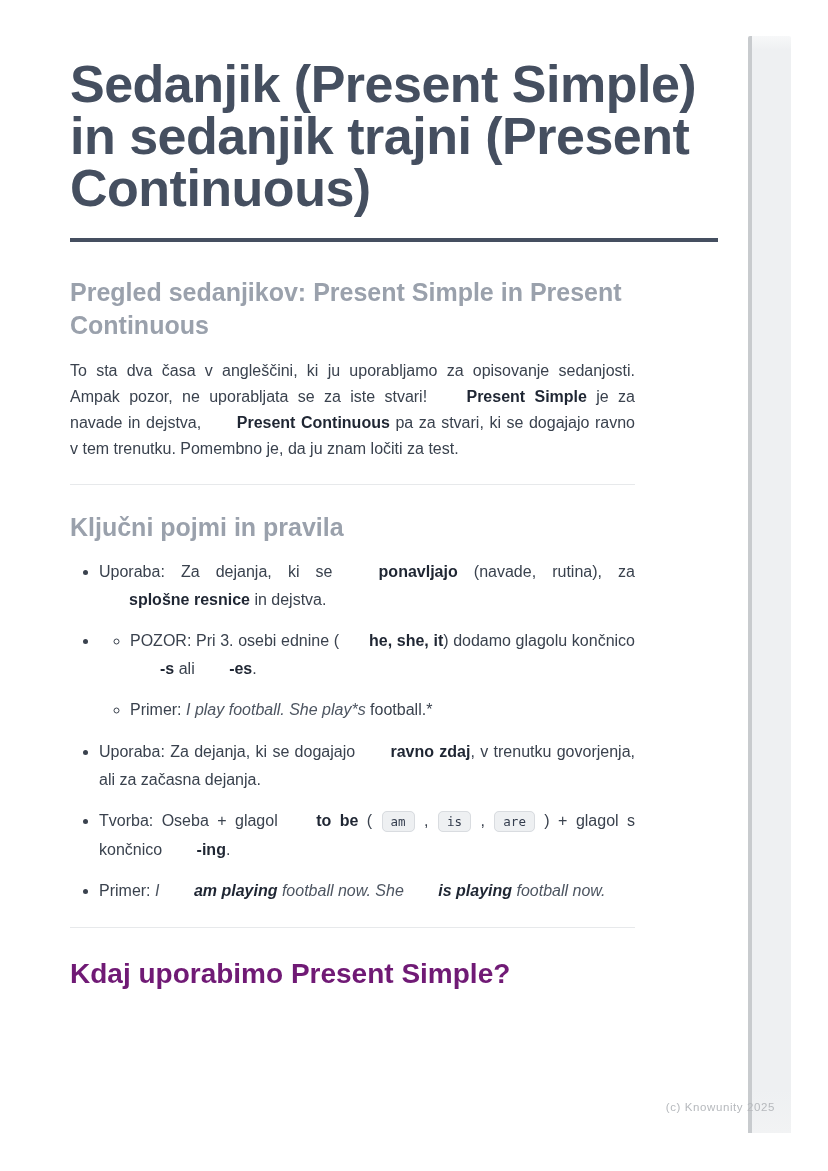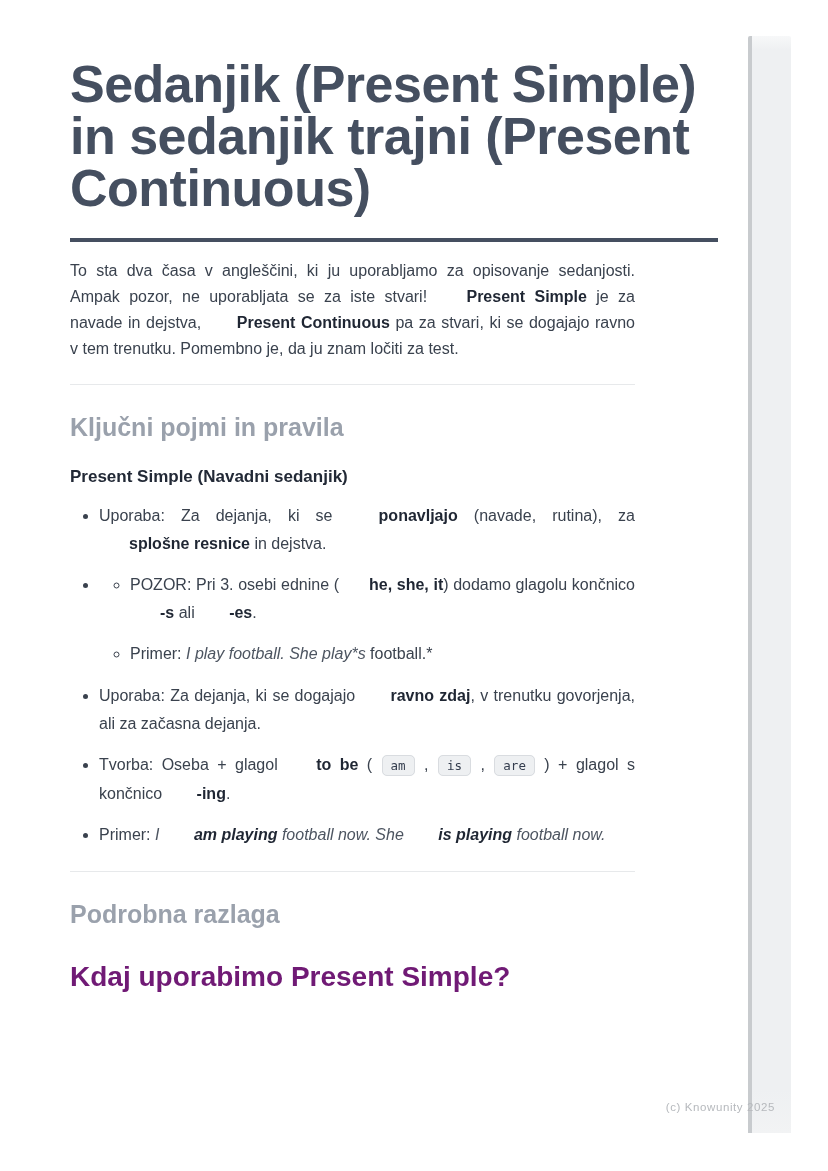--- a/index.html
+++ b/index.html
@@ -151,28 +151,28 @@
   <div class="page-edge"></div>
 
   <div class="watermark">(c) Knowunity 2025</div>
 
   <div class="content">
 
     <h1 class="doc-title">Sedanjik (Present Simple) in sedanjik trajni (Present Continuous)</h1>
 
     <div class="title-rule"></div>
 
+    <h2 class="gray-heading">Pregled sedanjikov: Present Simple in Present Continuous</h2>
 
     <p class="body-text"><span>To sta dva časa v angleščini, ki ju uporabljamo za opisovanje sedanjosti. Ampak pozor, ne uporabljata se za iste stvari! </span><span class="b">Present Simple</span><span> je za navade in dejstva, </span><span class="b">Present Continuous</span><span> pa za stvari, ki se dogajajo ravno v tem trenutku. Pomembno je, da ju znam ločiti za test.</span></p>
 
     <div class="divider"></div>
 
     <h2 class="gray-heading single">Ključni pojmi in pravila</h2>
 
-    <h4 class="bold-subheading">Present Simple (Navadni sedanjik)</h4>
 
     <ul class="bullets">
       <li>
         <span class="li-text"><span>Uporaba: Za dejanja, ki se </span><span class="b">ponavljajo</span><span> (navade, rutina), za </span><span class="b">splošne resnice</span><span> in dejstva.</span></span>
       </li>
       <li>
         <ul class="sub-bullets">
           <li>
             <span class="li-text"><span>POZOR: Pri 3. osebi ednine (</span><span class="b">he, she, it</span><span>) dodamo glagolu končnico </span><span class="b">-s</span><span> ali </span><span class="b">-es</span><span>.</span></span>
           </li>
@@ -191,18 +191,17 @@
       <li>
         <span class="li-text"><span>Tvorba: Oseba + glagol </span><span class="b">to be</span><span> ( </span><span class="c">am</span><span> , </span><span class="c">is</span><span> , </span><span class="c">are</span><span> ) + glagol s končnico </span><span class="b">-ing</span><span>.</span></span>
       </li>
       <li>
         <span class="li-text"><span>Primer: </span><span class="i">I </span><span class="b i">am playing</span><span class="i"> football now. She </span><span class="b i">is playing</span><span class="i"> football now.</span></span>
       </li>
     </ul>
 
     <div class="divider"></div>
 
-    <h2 class="gray-heading single">Podrobna razlaga</h2>
 
     <h3 class="gray-subheading">Kdaj uporabimo Present Simple?</h3>
 
   </div>
 </div>
 
 </body></html>

